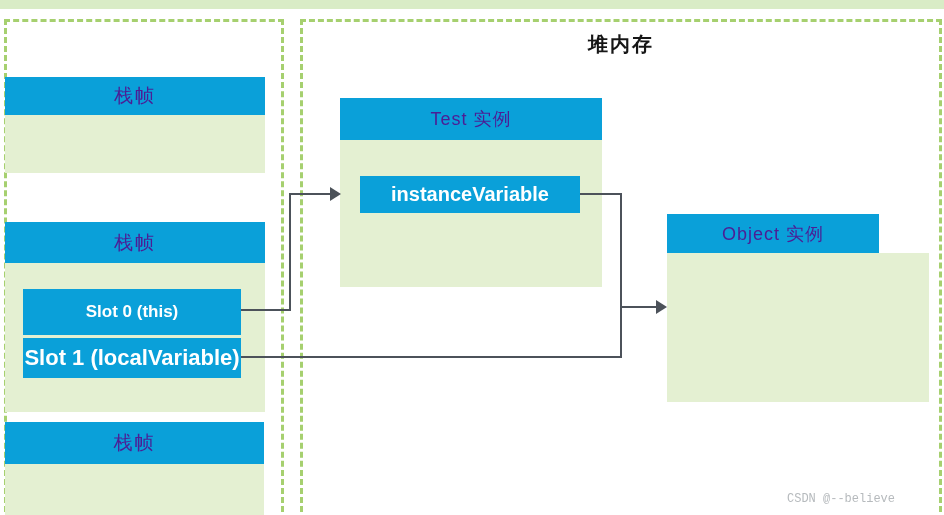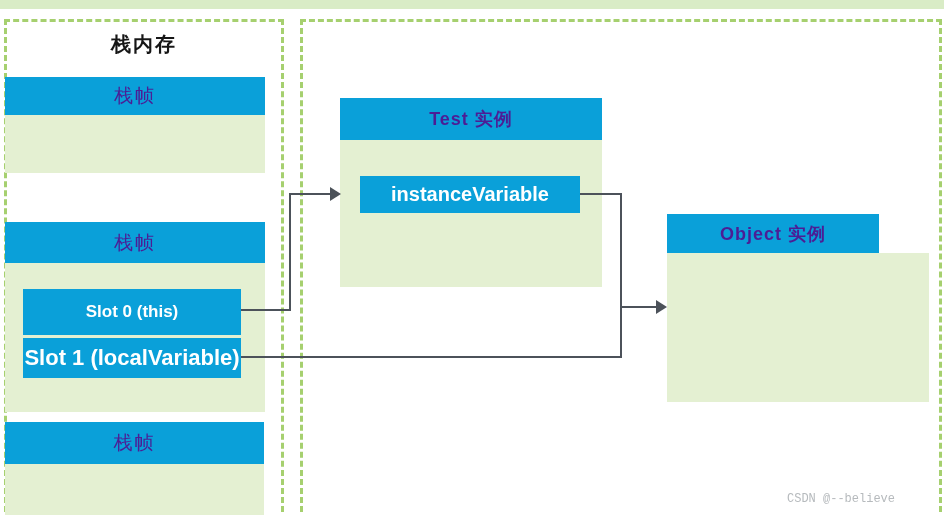--- a/index.html
+++ b/index.html
@@ -33,21 +33,21 @@
 
   .hdr{
     background:#0aa0d9;
     color:#4c1d95;
     display:flex;align-items:center;justify-content:center;
     text-align:center;
   }
   .body-fill{background:#e4f0d2;}
 
   .frame-hdr{font-size:19px;letter-spacing:2px;}
-  .obj-hdr{font-size:18px;font-weight:bold;letter-spacing:1px;}
+  .obj-hdr{font-size:18px;font-weight:normal;letter-spacing:1px;}
   .inner-box{
     background:#0aa0d9;
     color:#ffffff;
     font-weight:bold;
     font-size:20px;
     display:flex;align-items:center;justify-content:center;
     text-align:center;
   }
 
   .frame1-hdr{left:5px;top:77px;width:260px;height:38px;}
@@ -98,21 +98,21 @@
 </head>
 <body>
 
 <div id="canvas">
 
   <div class="abs top-strip"></div>
 
   <div class="abs region region-stack"></div>
   <div class="abs region region-heap"></div>
 
-  <div class="abs region-title title-stack">栈内存</div>
+  <div class="abs region-title title-heap">堆内存</div>
 
   <div class="abs hdr frame-hdr frame1-hdr">栈帧</div>
   <div class="abs body-fill frame1-body"></div>
 
   <div class="abs hdr frame-hdr frame2-hdr">栈帧</div>
   <div class="abs body-fill frame2-body"></div>
   <div class="abs inner-box slot0">Slot 0 (this)</div>
   <div class="abs inner-box slot1">Slot 1 (localVariable)</div>
 
   <div class="abs hdr frame-hdr frame3-hdr">栈帧</div>

